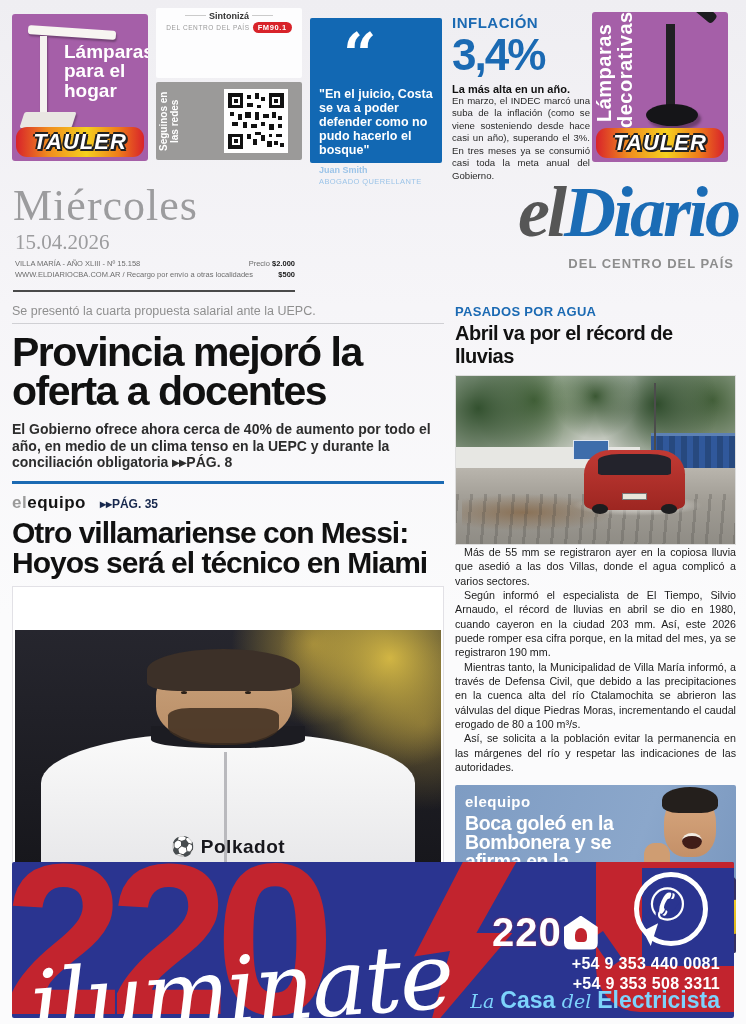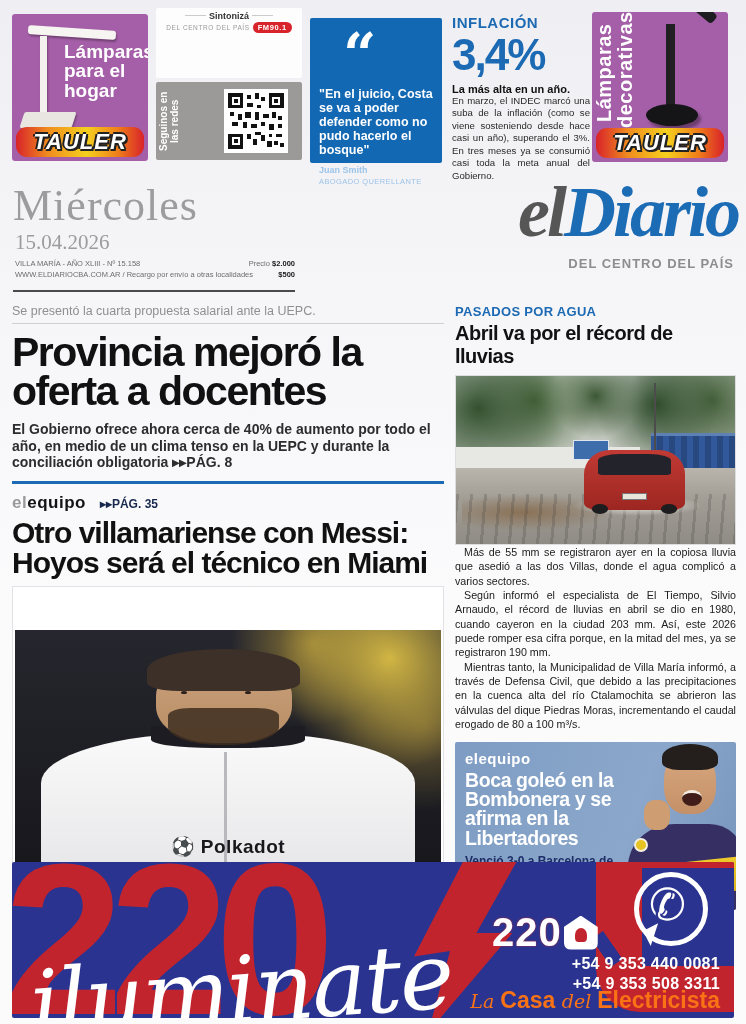--- a/index.html
+++ b/index.html
@@ -172,21 +172,21 @@
   .bolt { position:absolute; left:390px; top:-10px; width:120px; height:180px; background:#c2242e; clip-path:polygon(55% 0,100% 0,62% 45%,92% 45%,22% 100%,40% 55%,10% 58%); z-index:2; }
   .ilum { position:absolute; left:18px; bottom:-26px; z-index:4; font-family:"DejaVu Serif", serif; font-style:italic; font-size:92px; color:#fff; transform:rotate(-4deg); letter-spacing:-2px; }
   .logo220 { position:absolute; left:480px; top:48px; z-index:4; display:flex; align-items:center; gap:2px; }
   .logo220 .num { font-weight:bold; font-size:40px; color:#fff; letter-spacing:1px; text-shadow:0 0 2px #c2242e; }
   .house-icon { width:34px; height:34px; background:#fff; border-radius:7px; clip-path:polygon(50% 0,100% 34%,100% 100%,0 100%,0 34%); position:relative; }
   .house-icon::after { content:""; position:absolute; left:11px; top:12px; width:12px; height:14px; background:#c2242e; border-radius:50% 50% 30% 30%; }
   .wa-icon { position:absolute; right:26px; top:10px; z-index:4; width:74px; height:74px; border:5px solid #fff; border-radius:50%; }
   .wa-icon::before { content:"✆"; position:absolute; left:10px; top:2px; font-size:44px; color:#fff; }
   .wa-icon::after { content:""; position:absolute; left:-8px; bottom:-2px; width:0; height:0; border:12px solid transparent; border-right-color:#fff; transform:rotate(18deg); }
   .phones { position:absolute; right:14px; top:92px; z-index:4; text-align:right; color:#fff; font-weight:bold; font-size:16px; line-height:1.25; letter-spacing:.3px; }
-  .casa { position:absolute; right:14px; bottom:4px; z-index:4; color:#f97316; font-size:23px; white-space:nowrap; }
+  .casa { position:absolute; right:14px; bottom:4px; z-index:4; color:#7dd3fc; font-size:23px; white-space:nowrap; }
   .casa .script { font-family:"DejaVu Serif", serif; font-style:italic; font-size:19px; }
   .casa b { font-family:"Liberation Sans", sans-serif; }
 </style>
 </head>
 <body>
 
 <div class="page">
 
   <div class="topbar">
 
@@ -346,20 +346,21 @@
           <div class="plate"></div>
           <div class="wheel" style="left:8%;"></div>
           <div class="wheel" style="right:8%;"></div>
         </div>
       </div>
 
       <div class="rain-body">
         <p>Más de 55 mm se registraron ayer en la copiosa lluvia que asedió a las dos Villas, donde el agua complicó a varios sectores.</p>
         <p>Según informó el especialista de El Tiempo, Silvio Arnaudo, el récord de lluvias en abril se dio en 1980, cuando cayeron en la ciudad 203 mm. Así, este 2026 puede romper esa cifra porque, en la mitad del mes, ya se registraron 190 mm.</p>
         <p>Mientras tanto, la Municipalidad de Villa María informó, a través de Defensa Civil, que debido a las precipitaciones en la cuenca alta del río Ctalamochita se abrieron las válvulas del dique Piedras Moras, incrementando el caudal erogado de 80 a 100 m³/s.</p>
+        <p>Así, se solicita a la población evitar la permanencia en las márgenes del río y respetar las indicaciones de las autoridades.</p>
       </div>
 
       <div class="boca-card">
         <div class="b-player">
           <div class="b-jersey"></div>
           <div class="b-band">
               <span>betsson</span>
             </div>
           <div class="b-patch"></div>
           <div class="b-fist"></div>

